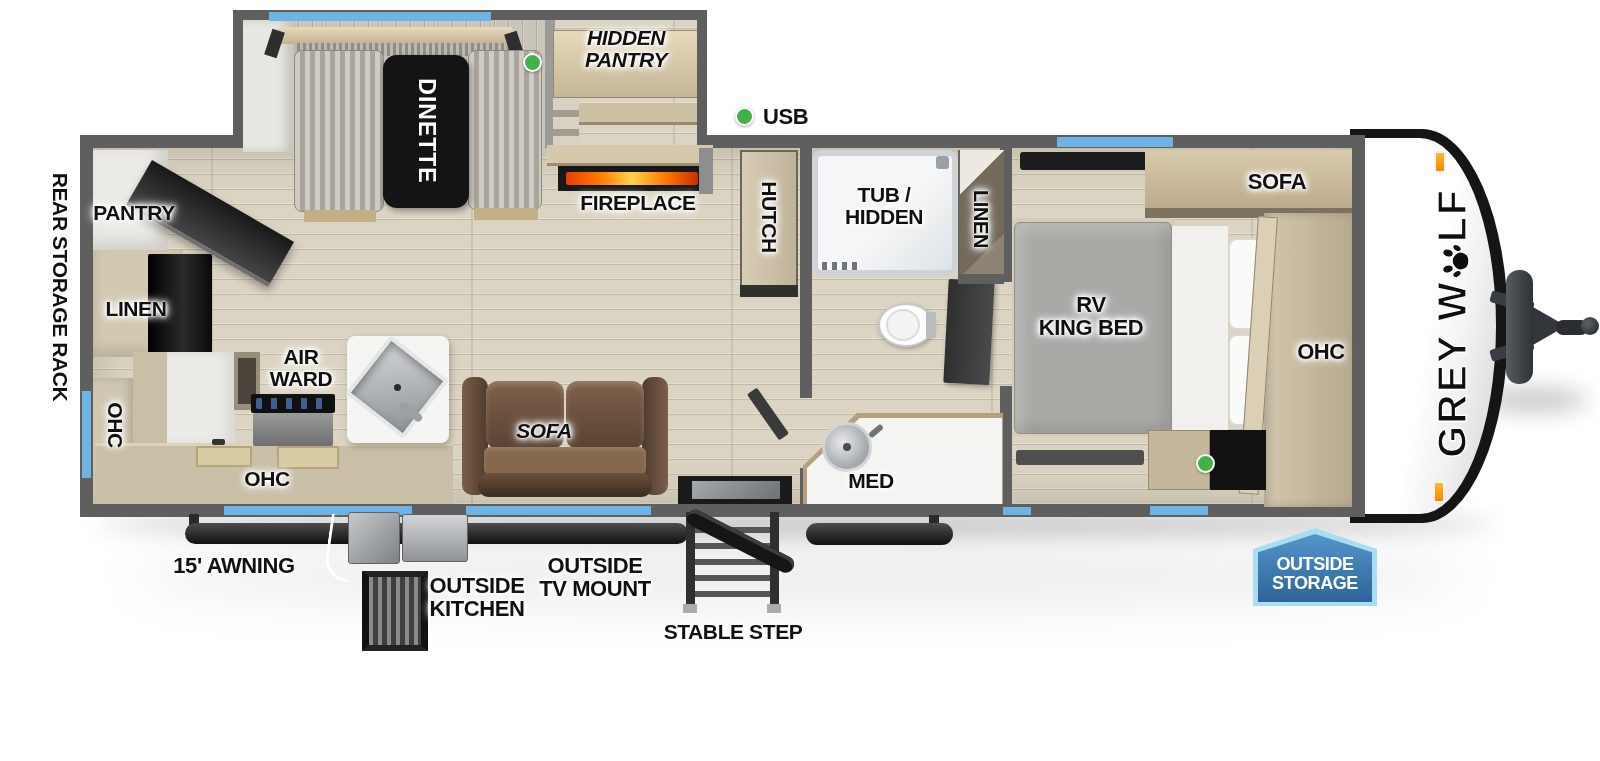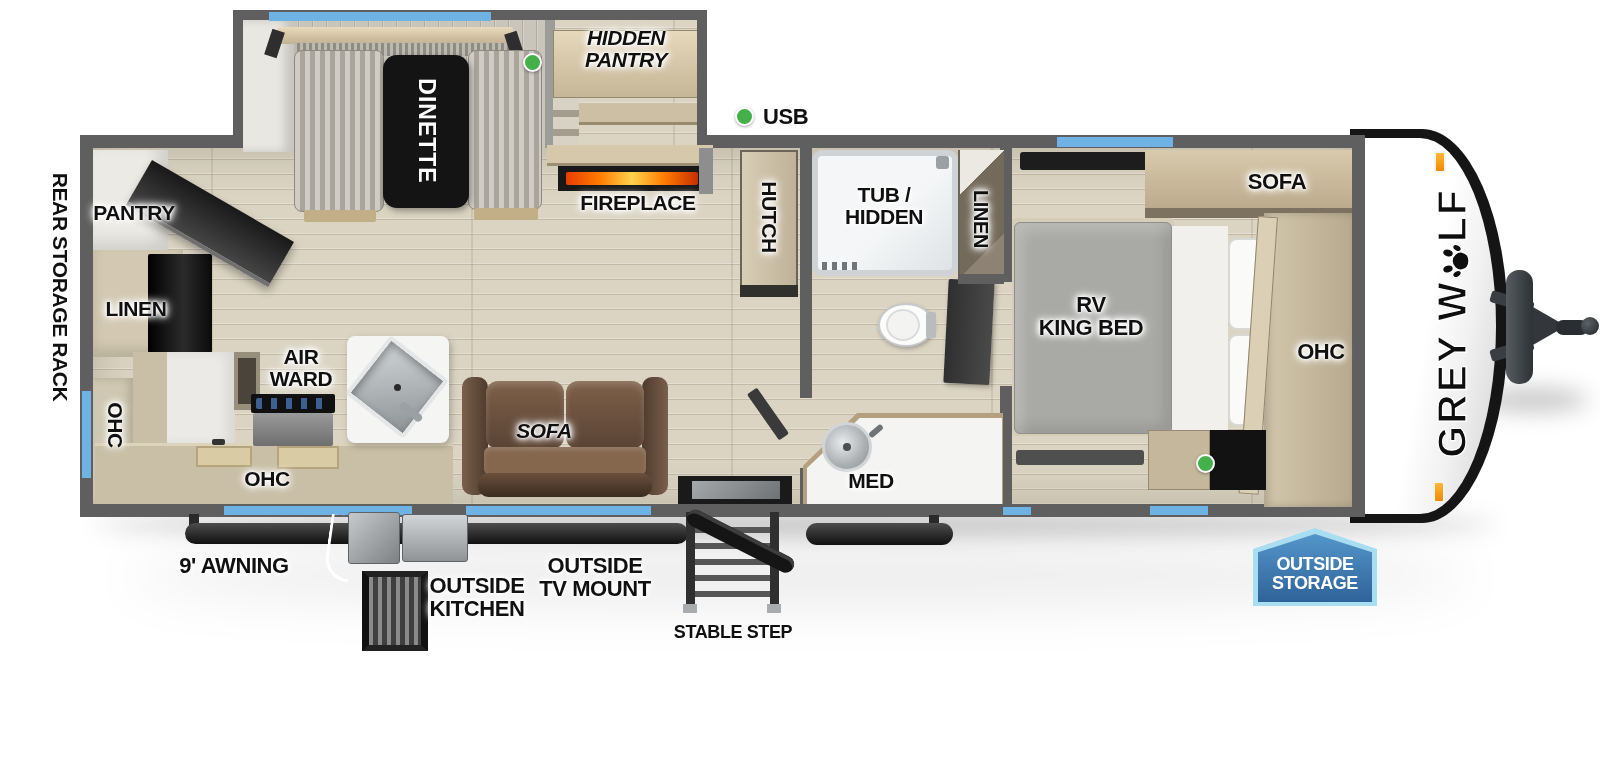--- a/index.html
+++ b/index.html
@@ -225,21 +225,21 @@
 
   <div class="gdot" style="left:735px;top:107px;"></div>
   <div class="lbl left" style="left:763px;top:117px;font-size:22px;">USB</div>
 
   <div class="lbl v90" style="left:60px;top:287px;">REAR STORAGE RACK</div>
 
   <div class="abs" style="left:189px;top:514px;width:10px;height:13px;background:#2a2a2a;"></div>
   <div class="abs" style="left:185px;top:523px;width:503px;height:21px;border-radius:11px;background:linear-gradient(180deg,#4d4d4d,#101010);"></div>
   <div class="abs" style="left:929px;top:515px;width:10px;height:12px;background:#2a2a2a;"></div>
   <div class="abs" style="left:806px;top:523px;width:147px;height:22px;border-radius:11px;background:linear-gradient(180deg,#4d4d4d,#101010);"></div>
-  <div class="lbl" style="left:234px;top:566px;font-size:22px;">9' AWNING</div>
+  <div class="lbl" style="left:234px;top:566px;font-size:22px;">15' AWNING</div>
 
   <div class="metalbox" style="left:348px;top:512px;width:52px;height:52px;"></div>
   <div class="metalbox" style="left:402px;top:514px;width:66px;height:48px;background:linear-gradient(180deg,#d2d5d7,#8f9396);"></div>
   <div class="abs" style="left:327px;top:515px;width:26px;height:66px;border-left:3px solid #fff;border-bottom:3px solid #fff;border-bottom-left-radius:24px;transform:rotate(8deg);"></div>
   <div class="abs" style="left:362px;top:571px;width:66px;height:80px;background:repeating-linear-gradient(90deg,#8a8a8a 0 4px,#3f3f3f 4px 9px);border-left:7px solid #111;border-right:7px solid #111;border-top:6px solid #222;border-bottom:6px solid #222;"></div>
   <div class="lbl" style="left:477px;top:598px;font-size:22px;">OUTSIDE
 KITCHEN</div>
 
   <div class="lbl" style="left:595px;top:578px;font-size:22px;">OUTSIDE
 TV MOUNT</div>
@@ -247,20 +247,20 @@
   <div class="abs" style="left:686px;top:512px;width:9px;height:98px;background:#2f2f2f;"></div>
   <div class="abs" style="left:770px;top:512px;width:9px;height:98px;background:#2f2f2f;"></div>
   <div class="abs" style="left:695px;top:527px;width:75px;height:6px;background:#565656;"></div>
   <div class="abs" style="left:695px;top:543px;width:75px;height:6px;background:#565656;"></div>
   <div class="abs" style="left:695px;top:559px;width:75px;height:6px;background:#565656;"></div>
   <div class="abs" style="left:695px;top:575px;width:75px;height:6px;background:#565656;"></div>
   <div class="abs" style="left:695px;top:591px;width:75px;height:6px;background:#565656;"></div>
   <div class="abs" style="left:688px;top:506px;width:118px;height:17px;border-radius:9px;background:#151515;box-shadow:inset 0 4px 0 #3d3d3d;transform:rotate(27deg);transform-origin:left center;"></div>
   <div class="abs" style="left:683px;top:604px;width:14px;height:9px;background:#a9acae;"></div>
   <div class="abs" style="left:767px;top:604px;width:14px;height:9px;background:#a9acae;"></div>
-  <div class="lbl" style="left:733px;top:632px;font-size:18px;">STABLE STEP</div>
+  <div class="lbl" style="left:733px;top:632px;font-size:21px;">STABLE STEP</div>
 
   <div class="abs" style="left:1253px;top:528px;width:124px;height:78px;background:var(--badge_border);clip-path:polygon(50% 0,100% 27%,100% 100%,0 100%,0 27%);"></div>
   <div class="abs" style="left:1258px;top:534px;width:114px;height:68px;background:linear-gradient(180deg,#5496ca,var(--badge_fill));clip-path:polygon(50% 0,100% 27%,100% 100%,0 100%,0 27%);"></div>
   <div class="lbl white" style="left:1315px;top:574px;font-size:18px;z-index:41;">OUTSIDE
 STORAGE</div>
 
 </div>
 
 </body></html>

